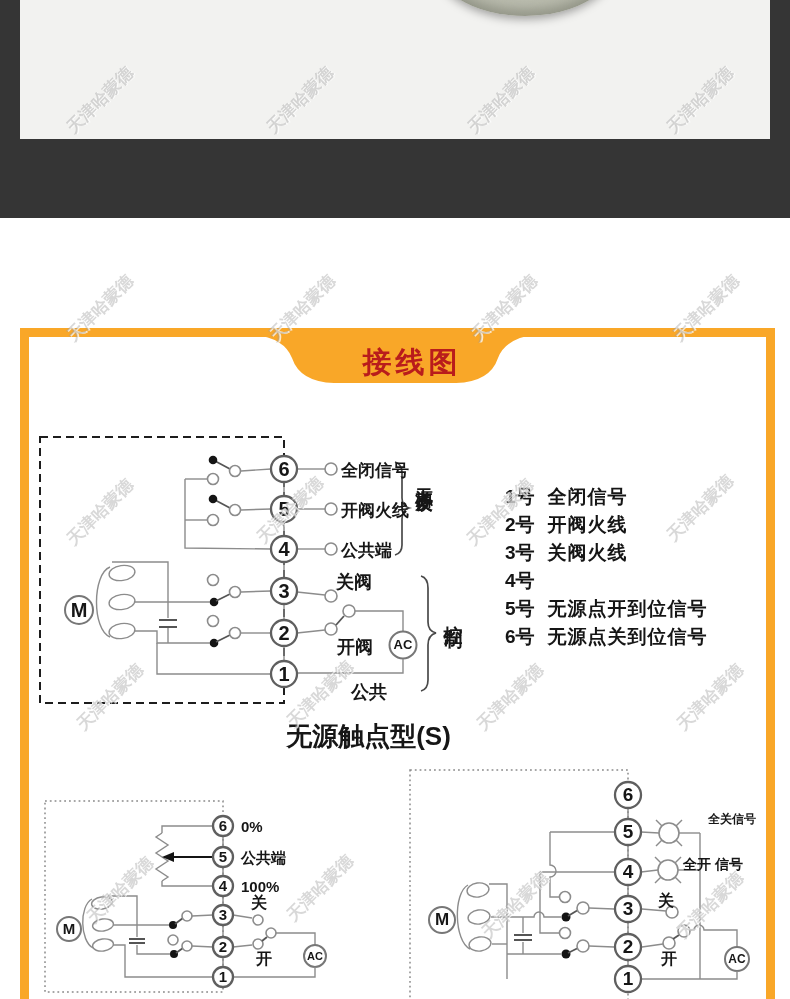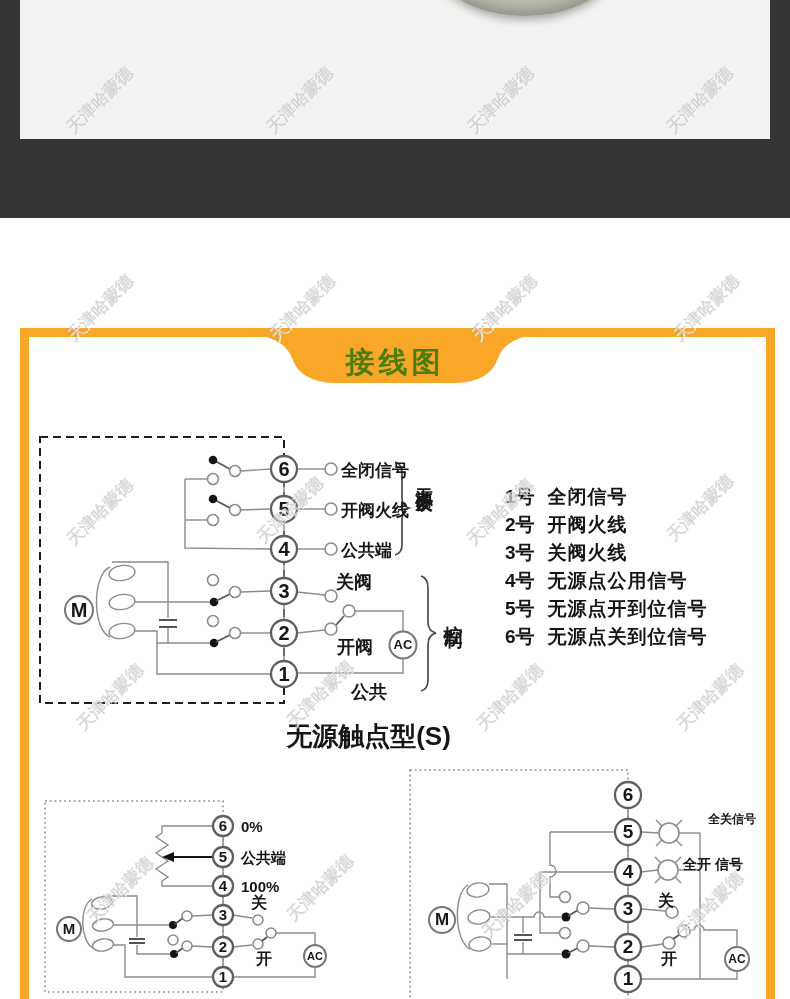--- a/index.html
+++ b/index.html
@@ -245,21 +245,21 @@
 
       <circle class="term-c" cx="628" cy="795" r="13"></circle>
       <circle class="term-c" cx="628" cy="832" r="13"></circle>
       <circle class="term-c" cx="628" cy="872" r="13"></circle>
       <circle class="term-c" cx="628" cy="909" r="13"></circle>
       <circle class="term-c" cx="628" cy="947" r="13"></circle>
       <circle class="term-c" cx="628" cy="979" r="13"></circle>
     </g>
   </svg>
 
-  <div class="t tc" style="left:295px;top:343px;width:200px;font-size:29px;letter-spacing:4px;color:#4d7c0f;text-align:center;">接线图</div>
+  <div class="t tc" style="left:312px;top:343px;width:200px;font-size:29px;letter-spacing:4px;color:#b91c1c;text-align:center;">接线图</div>
 
   <div class="t tc" style="left:269px;top:454px;width:30px;line-height:30px;font-size:20px;">6</div>
   <div class="t tc" style="left:269px;top:494px;width:30px;line-height:30px;font-size:20px;">5</div>
   <div class="t tc" style="left:269px;top:534px;width:30px;line-height:30px;font-size:20px;">4</div>
   <div class="t tc" style="left:269px;top:576px;width:30px;line-height:30px;font-size:20px;">3</div>
   <div class="t tc" style="left:269px;top:618px;width:30px;line-height:30px;font-size:20px;">2</div>
   <div class="t tc" style="left:269px;top:659px;width:30px;line-height:30px;font-size:20px;">1</div>
   <div class="t tc" style="left:64px;top:595px;width:30px;line-height:30px;font-size:20px;">M</div>
   <div class="t tc" style="left:388px;top:630px;width:30px;line-height:30px;font-size:13px;">AC</div>
   <div class="t" style="left:341px;top:459px;font-size:17px;">全闭信号</div>
@@ -279,21 +279,20 @@
   <div class="legend-row" style="top:512px;">
     <span>2号</span>
     <span class="legend-desc">开阀火线</span>
   </div>
   <div class="legend-row" style="top:540px;align-items:flex-end;">
     <span>3号</span>
     <span class="legend-desc">关阀火线</span>
   </div>
   <div class="legend-row" style="top:568px;">
     <span>4号</span>
-    <span class="legend-desc">无源点公用信号</span>
   </div>
   <div class="legend-row" style="top:596px;">
     <span>5号</span>
     <span class="legend-desc">无源点开到位信号</span>
   </div>
   <div class="legend-row" style="top:624px;">
     <span>6号</span>
     <span class="legend-desc">无源点关到位信号</span>
   </div>
 

